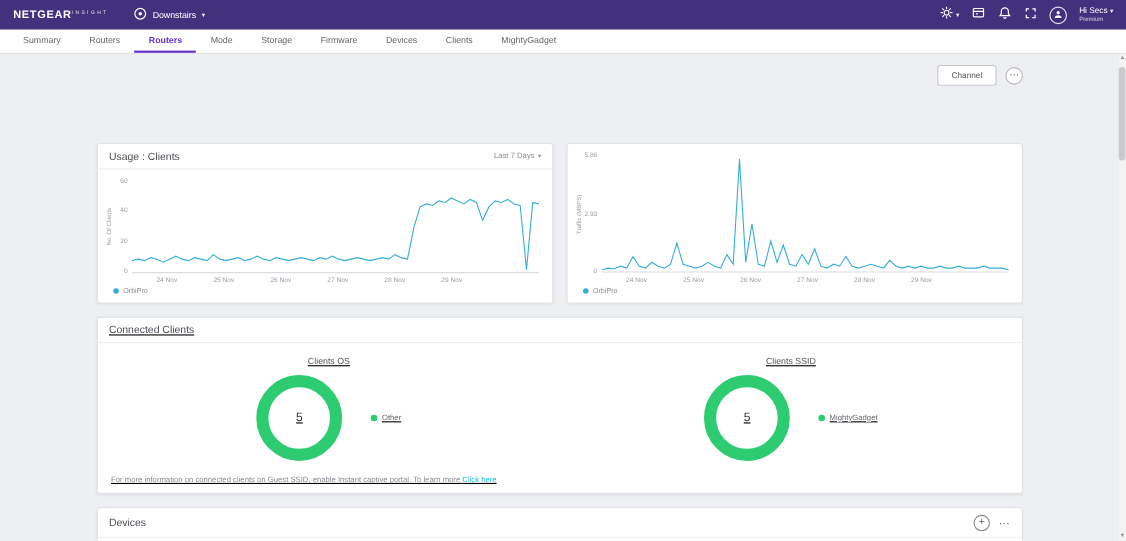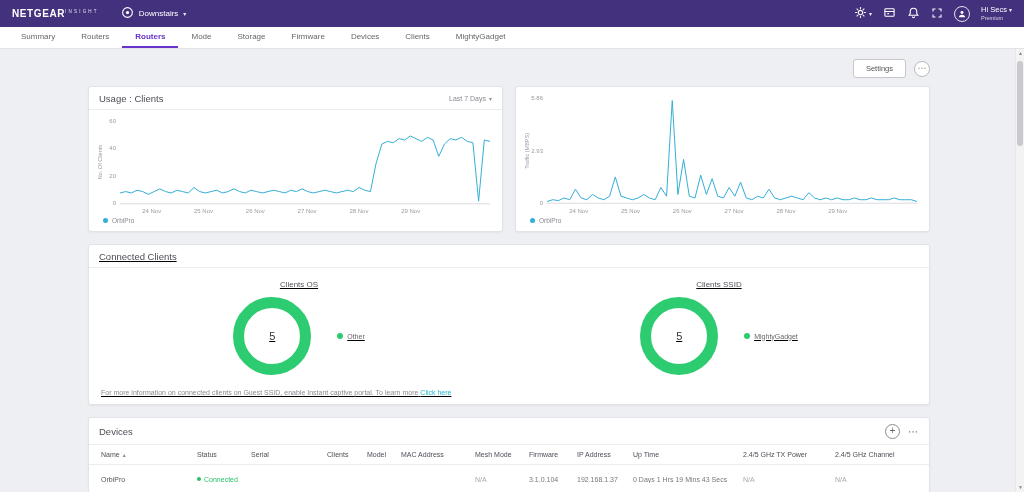--- a/index.html
+++ b/index.html
@@ -26,21 +26,21 @@
   
   .nav { height:22px; background:#fff; border-bottom:1px solid #e3e3e6; display:flex; padding-left:8px; }
   .tab { font-size:8px; color:#666; padding:0 13px; line-height:20px; border-bottom:2px solid transparent; cursor:pointer; }
   .tab.active { color:#6733c9; border-bottom-color:#6733c9; font-weight:bold; }
   
   .wrap { width:842px; margin-left:88px; }
   .toolbar { display:flex; justify-content:flex-end; align-items:center; gap:8px; margin:10px 0 8px; }
   .settings-btn { background:#fff; border:1px solid #c6c6cc; border-radius:3px; font-size:7.5px; color:#555; padding:4px 12px; cursor:pointer; font-family:inherit; }
   .more-btn { width:16px; height:16px; border-radius:50%; border:1px solid #b9b9bf; background:#fff; color:#666; font-size:9px; line-height:13px; text-align:center; cursor:pointer; }
   .row { display:flex; gap:12px; }
-  .card { background:#fff; border:1px solid #e2e3e8; border-radius:3px; box-shadow:0 1px 2px rgba(40,40,60,.05); }
+  .card { background:#fff; border:1px solid #e2e3e8; border-radius:3px; box-shadow:0 1px 2px rgba(40,40,60,.05);margin-top:44px; }
   .card-head { display:flex; justify-content:space-between; align-items:center; padding:6px 10px 5px; border-bottom:1px solid #ededf1; }
   .card-title { font-size:9.5px; color:#4d4d57; }
   .range { display:flex; align-items:center; gap:3px; font-size:7px; color:#8a8a92; cursor:pointer; }
   .range .caret { color:#8a8a92; }
   
   .chart-card { flex:1; height:146px; display:flex; flex-direction:column; }
   .chart-area { flex:1; display:flex; padding:8px 12px 0 8px; min-height:0; }
   .ylabel { writing-mode:vertical-rl; transform:rotate(180deg); font-size:5.5px; color:#9a9aa2; align-self:center; margin-bottom:10px; }
   .yticks { display:flex; flex-direction:column; justify-content:space-between; align-items:flex-end; width:17px; font-size:6px; color:#9a9aa2; padding:0 4px 11px 2px; }
   .plot { flex:1; display:flex; flex-direction:column; min-width:0; }
@@ -167,21 +167,21 @@
     <div class="tab">Storage</div>
     <div class="tab">Firmware</div>
     <div class="tab">Devices</div>
     <div class="tab">Clients</div>
     <div class="tab">MightyGadget</div>
   </nav>
 
 <div class="wrap">
 
   <div class="toolbar">
-    <button class="settings-btn">Settings</button>
+    <button class="settings-btn">Channel</button>
     <div class="more-btn"><span>⋯</span></div>
   </div>
 
   <div class="row">
 
     <div class="card chart-card" id="chart-clients">
       <div class="card-head">
         <span class="card-title">Usage : Clients</span>
         <span class="range">
           <span>Last 7 Days</span>

